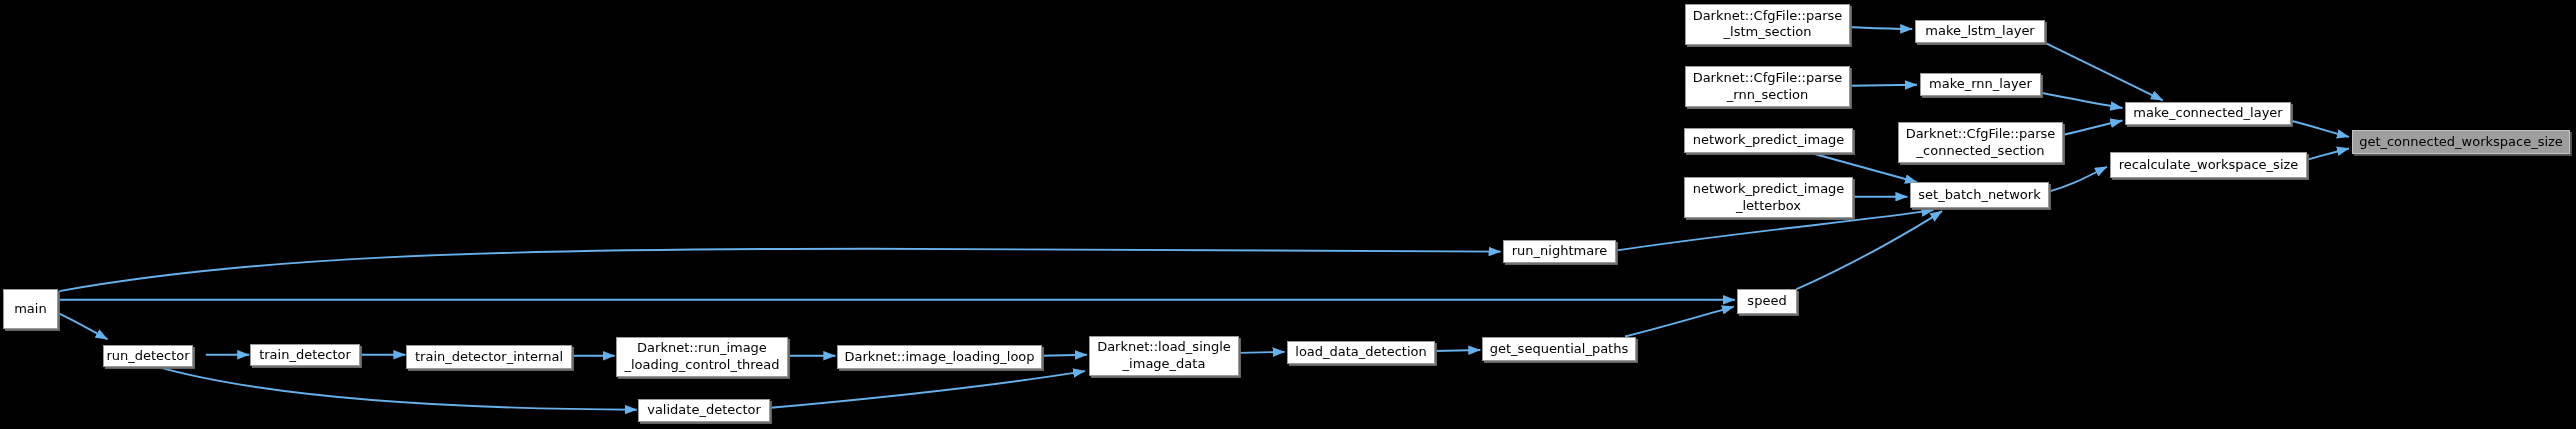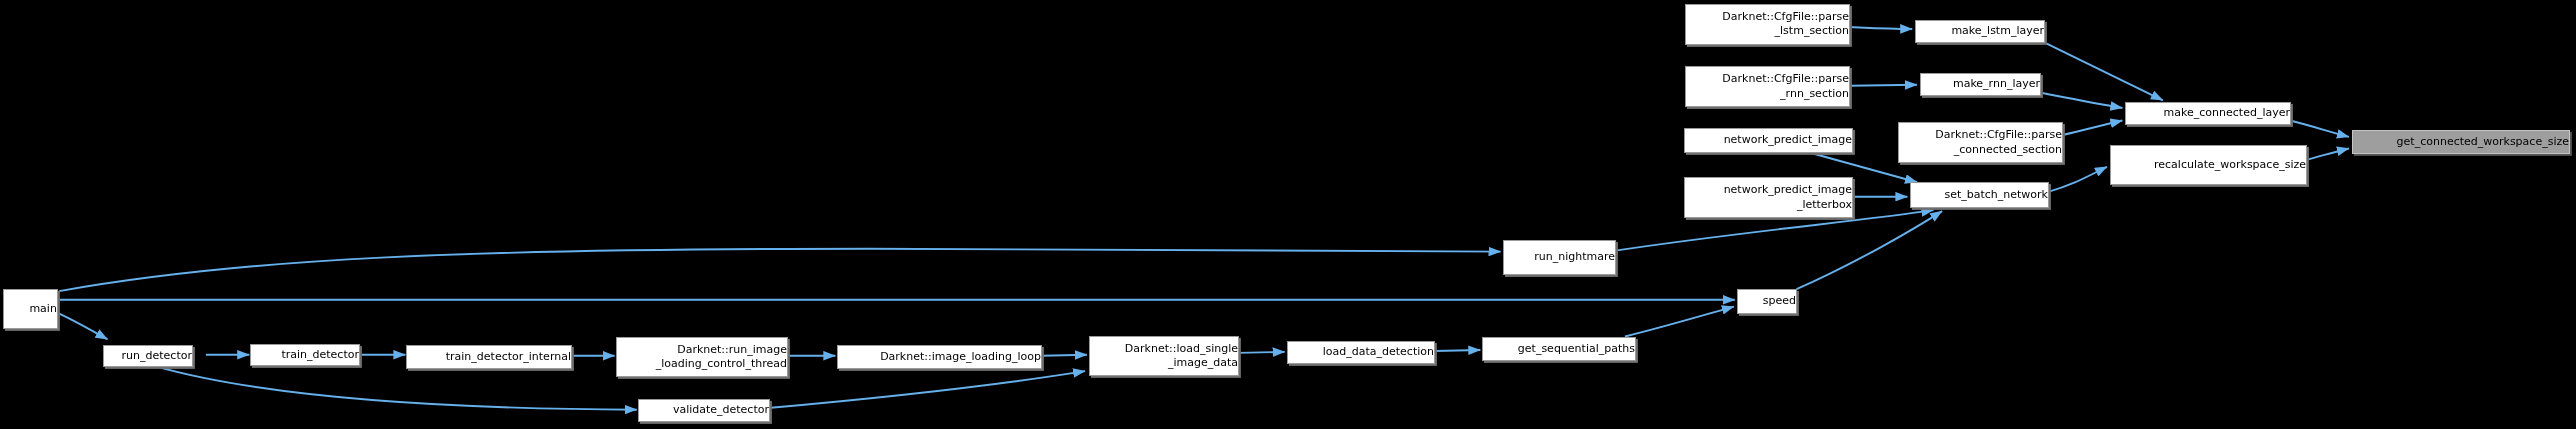--- a/index.html
+++ b/index.html
@@ -9,22 +9,22 @@
     background:#000;
     font-family:"DejaVu Sans","Liberation Sans",sans-serif;
     overflow:hidden;
   }
   #edge-layer{position:absolute;left:0;top:0;width:2576px;height:429px;z-index:1;}
   .edge{fill:none;stroke:#66b0ec;stroke-width:2;}
   .node{
     position:absolute;z-index:2;box-sizing:border-box;
     background:#ffffff;border:1px solid #9a9a9a;
     box-shadow:1.9px 1.9px 0 #6f6f6f;
-    color:#000;font-size:11px;line-height:1.3;
-    display:flex;flex-direction:column;align-items:flex-end;justify-content:center;
+    color:#000;font-size:13px;line-height:1.3;
+    display:flex;flex-direction:column;align-items:center;justify-content:center;
     text-align:center;white-space:nowrap;
   }
   .node span{display:block;}
   .node.highlight{background:#9e9e9e;border-color:#c4c4c4;box-shadow:1.9px 1.9px 0 #555;}
 </style>
 </head>
 <body>
 
 <div id="canvas">
 
@@ -85,27 +85,27 @@
   <div class="node" style="left:1684px;top:177px;width:169px;height:41px">
     <span>network_predict_image</span>
     <span>_letterbox</span>
   </div>
   <div class="node" style="left:1910px;top:182px;width:139px;height:26px">
     <span>set_batch_network</span>
   </div>
   <div class="node" style="left:2125px;top:102px;width:166px;height:23px">
     <span>make_connected_layer</span>
   </div>
-  <div class="node" style="left:2110px;top:145px;width:197px;height:40px">
+  <div class="node" style="left:2110px;top:152px;width:197px;height:26px">
     <span>recalculate_workspace_size</span>
   </div>
   <div class="node highlight" style="left:2352px;top:130px;width:218px;height:24px">
     <span>get_connected_workspace_size</span>
   </div>
-  <div class="node" style="left:1503px;top:240px;width:113px;height:35px">
+  <div class="node" style="left:1503px;top:240px;width:113px;height:23px">
     <span>run_nightmare</span>
   </div>
   <div class="node" style="left:1737px;top:289px;width:60px;height:25px">
     <span>speed</span>
   </div>
   <div class="node" style="left:2.9px;top:289px;width:55px;height:40px">
     <span>main</span>
   </div>
   <div class="node" style="left:103px;top:345px;width:90px;height:22px">
     <span>run_detector</span>

